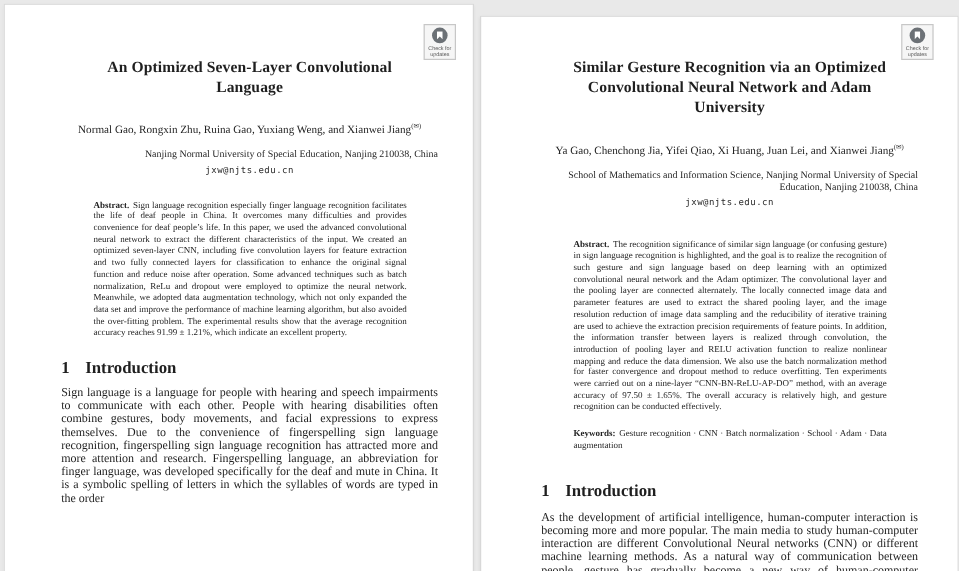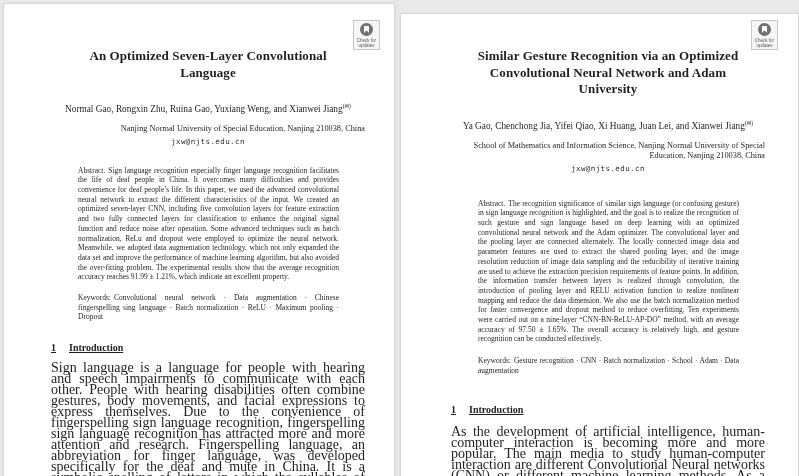--- a/index.html
+++ b/index.html
@@ -77,31 +77,31 @@
 
   .abstract,.keywords{
     margin:0 26px 0 27px;
     font-size:7.5px;line-height:9.7px;
     text-align:justify;
   }
   .page-left  .abstract{margin-top:20px;}
   .page-right .abstract{margin-top:26px;}
   .page-left  .keywords{margin-top:11px;}
   .page-right .keywords{margin-top:12px;}
-  .lbl{font-weight:normal;margin-right:3px;}
+  .lbl{font-weight:bold;margin-right:3px;}
 
   .heading{
-    font-size:10px;font-weight:bold;line-height:13px;text-decoration:underline;
+    font-size:14px;font-weight:bold;line-height:13px;
   }
   .page-left  .heading{margin-top:19px;}
   .page-right .heading{margin-top:27px;}
   .heading .num{margin-right:13px;}
 
   .body-text{
-    font-size:14px;line-height:11px;text-align:justify;
+    font-size:10px;line-height:11px;text-align:justify;
     margin:8px 0 0 0;
   }
   .page-right .body-text{margin-top:10px;}
 </style>
 </head>
 <body>
 
 <div class="page page-left">
   <div class="badge">
     <div class="badge-circle">
@@ -117,23 +117,20 @@
       <div>An Optimized Seven-Layer Convolutional</div>
       <div>Language</div>
     </div>
     <div class="authors">
       <span>Normal Gao, Rongxin Zhu, Ruina Gao, Yuxiang Weng, and Xianwei Jiang</span><span class="sup">(✉)</span>
     </div>
     <div class="affil">Nanjing Normal University of Special Education, Nanjing 210038, China</div>
     <div class="email">jxw@njts.edu.cn</div>
     <p class="abstract">
       <span class="lbl">Abstract.</span><span>Sign language recognition especially finger language recognition facilitates the life of deaf people in China. It overcomes many difficulties and provides convenience for deaf people’s life. In this paper, we used the advanced convolutional neural network to extract the different characteristics of the input. We created an optimized seven-layer CNN, including five convolution layers for feature extraction and two fully connected layers for classification to enhance the original signal function and reduce noise after operation. Some advanced techniques such as batch normalization, ReLu and dropout were employed to optimize the neural network. Meanwhile, we adopted data augmentation technology, which not only expanded the data set and improve the performance of machine learning algorithm, but also avoided the over-fitting problem. The experimental results show that the average recognition accuracy reaches 91.99 ± 1.21%, which indicate an excellent property.</span>
-    </p>
-    <p class="keywords">
-      <span class="lbl">Keywords:</span><span>Convolutional neural network · Data augmentation · Chinese fingerspelling sing language · Batch normalization · ReLU · Maximum pooling · Dropout</span>
     </p>
     <div class="heading">
       <span class="num">1</span><span>Introduction</span>
     </div>
     <p class="body-text">Sign language is a language for people with hearing and speech impairments to communicate with each other. People with hearing disabilities often combine gestures, body movements, and facial expressions to express themselves. Due to the convenience of fingerspelling sign language recognition, fingerspelling sign language recognition has attracted more and more attention and research. Fingerspelling language, an abbreviation for finger language, was developed specifically for the deaf and mute in China. It is a symbolic spelling of letters in which the syllables of words are typed in the order</p>
   </div>
 </div>
 
 <div class="page page-right">
   <div class="badge">

